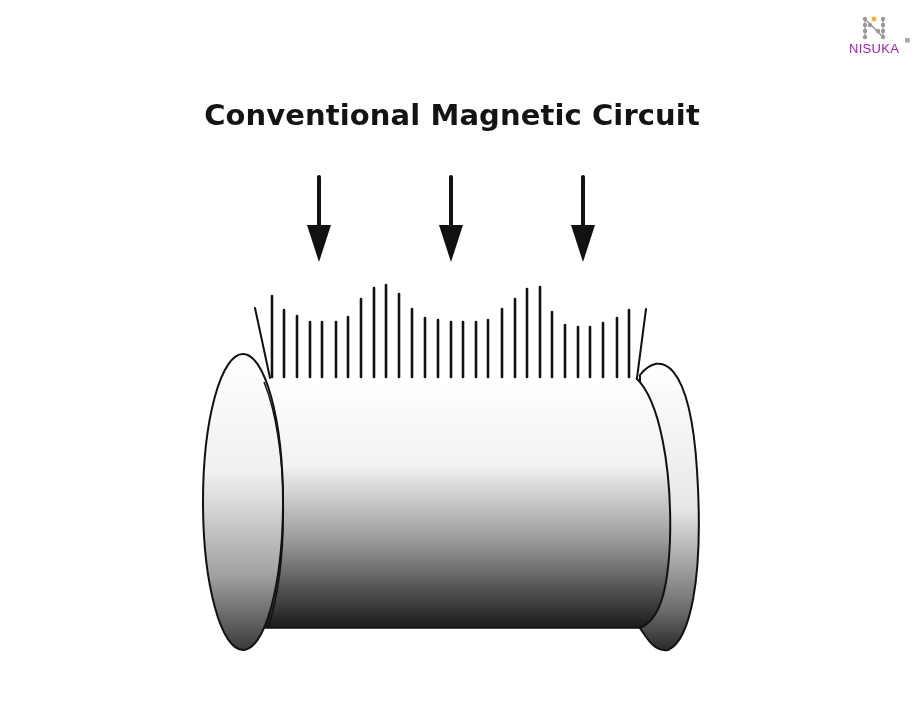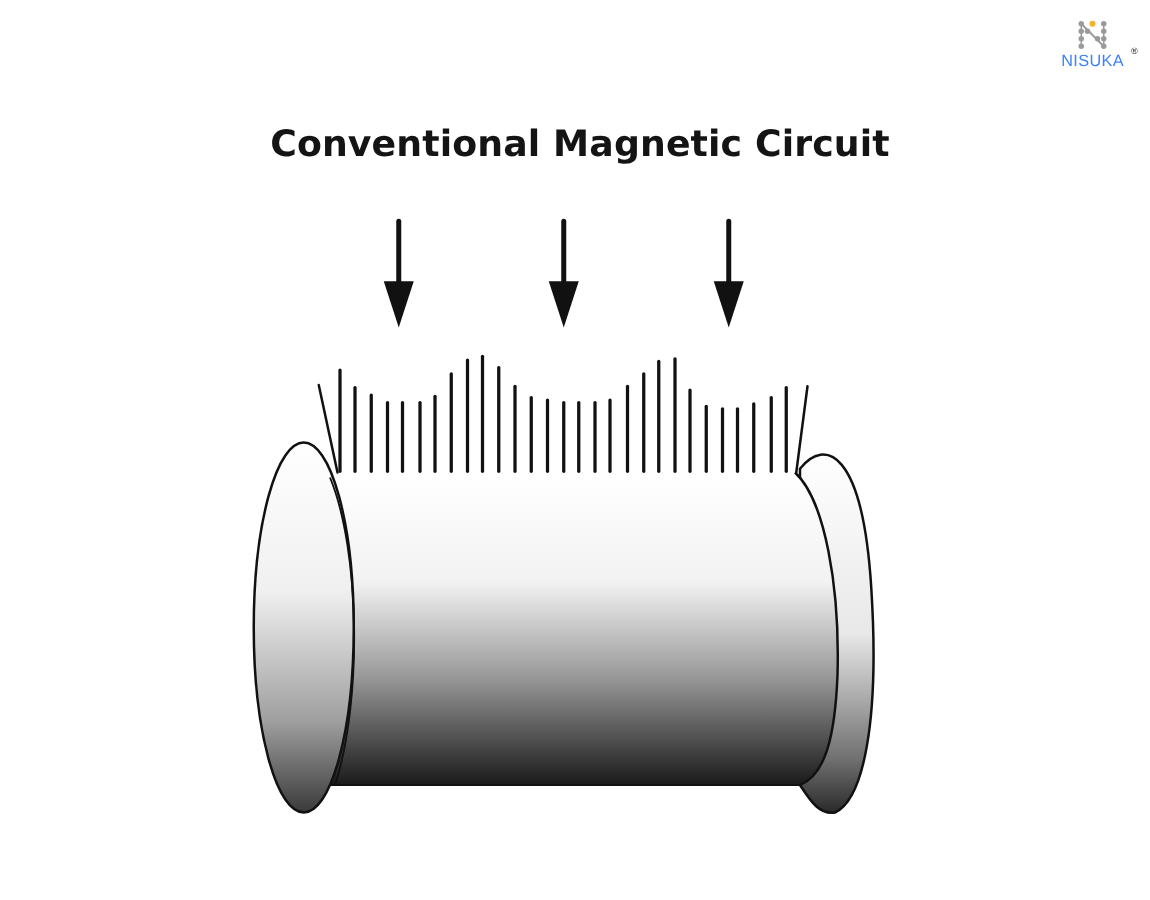--- a/index.html
+++ b/index.html
@@ -6,28 +6,28 @@
     body {
       width: 920px; height: 720px; background: #ffffff; position: relative; overflow: hidden;
       font-family: "DejaVu Sans", sans-serif;
     }
     .logo {
       position: absolute; left: 843px; top: 12px; width: 70px; height: 50px;
     }
     .logo-mark { position: absolute; left: 18px; top: 4px; }
     .logo-text {
       position: absolute; left: 6px; top: 29px; font-family: "Liberation Sans", sans-serif;
-      font-size: 13px; color: #3b82f6; letter-spacing: 0.3px; text-align: right;
+      font-size: 13px; color: #a21caf; letter-spacing: 0.3px; text-align: right;
     }
     .logo-reg {
       position: absolute; left: 61px; top: 25px; font-size: 7px; color: #333;
       font-family: "DejaVu Sans", sans-serif;
     }
     .title {
-      position: absolute; left: 16px; top: 98px; width: 896px; text-align: center;
+      position: absolute; left: 4px; top: 98px; width: 896px; text-align: center;
       font-family: "DejaVu Sans", sans-serif; font-weight: bold; font-size: 29px;
       color: #141414; letter-spacing: 0.1px;
     }
     svg.diagram { position: absolute; left: 0; top: 0; }
   </style>
 </head>
 <body>
 
 <div class="logo">
   <svg class="logo-mark" width="30" height="24" viewBox="0 0 30 24">

